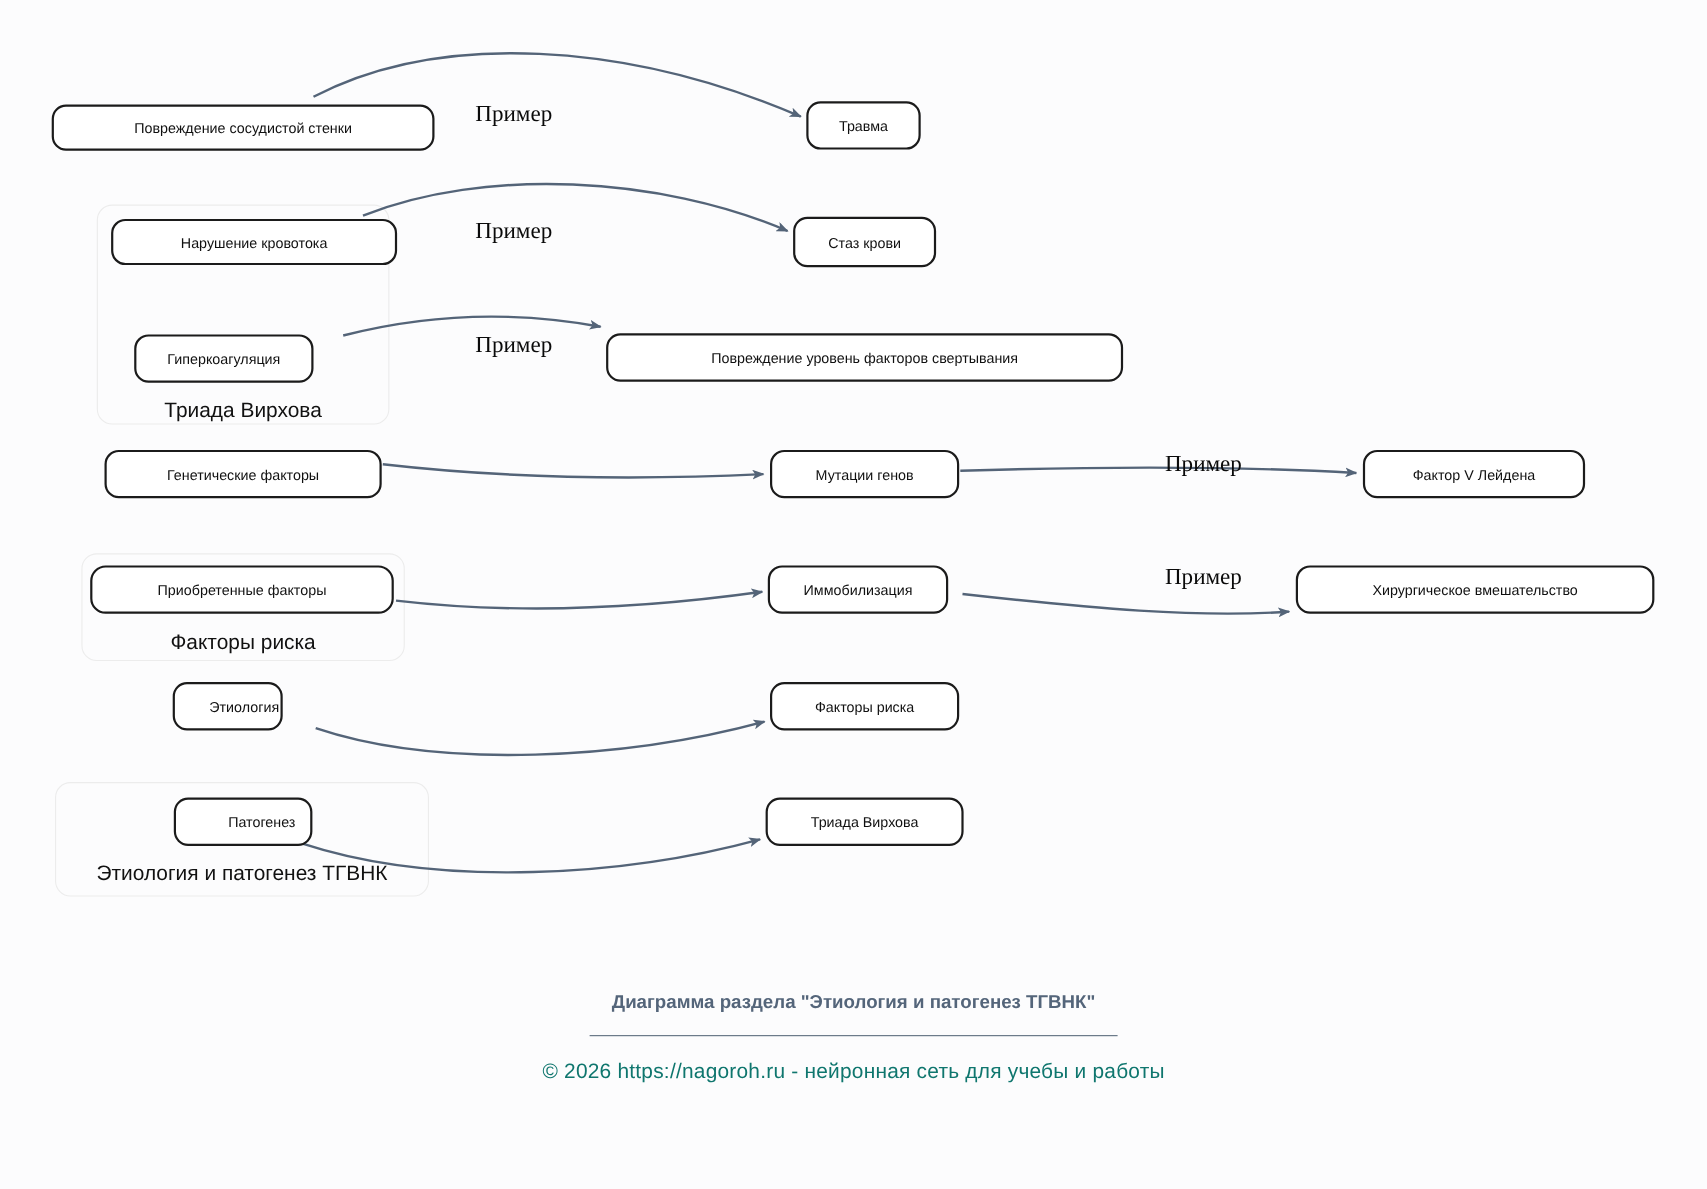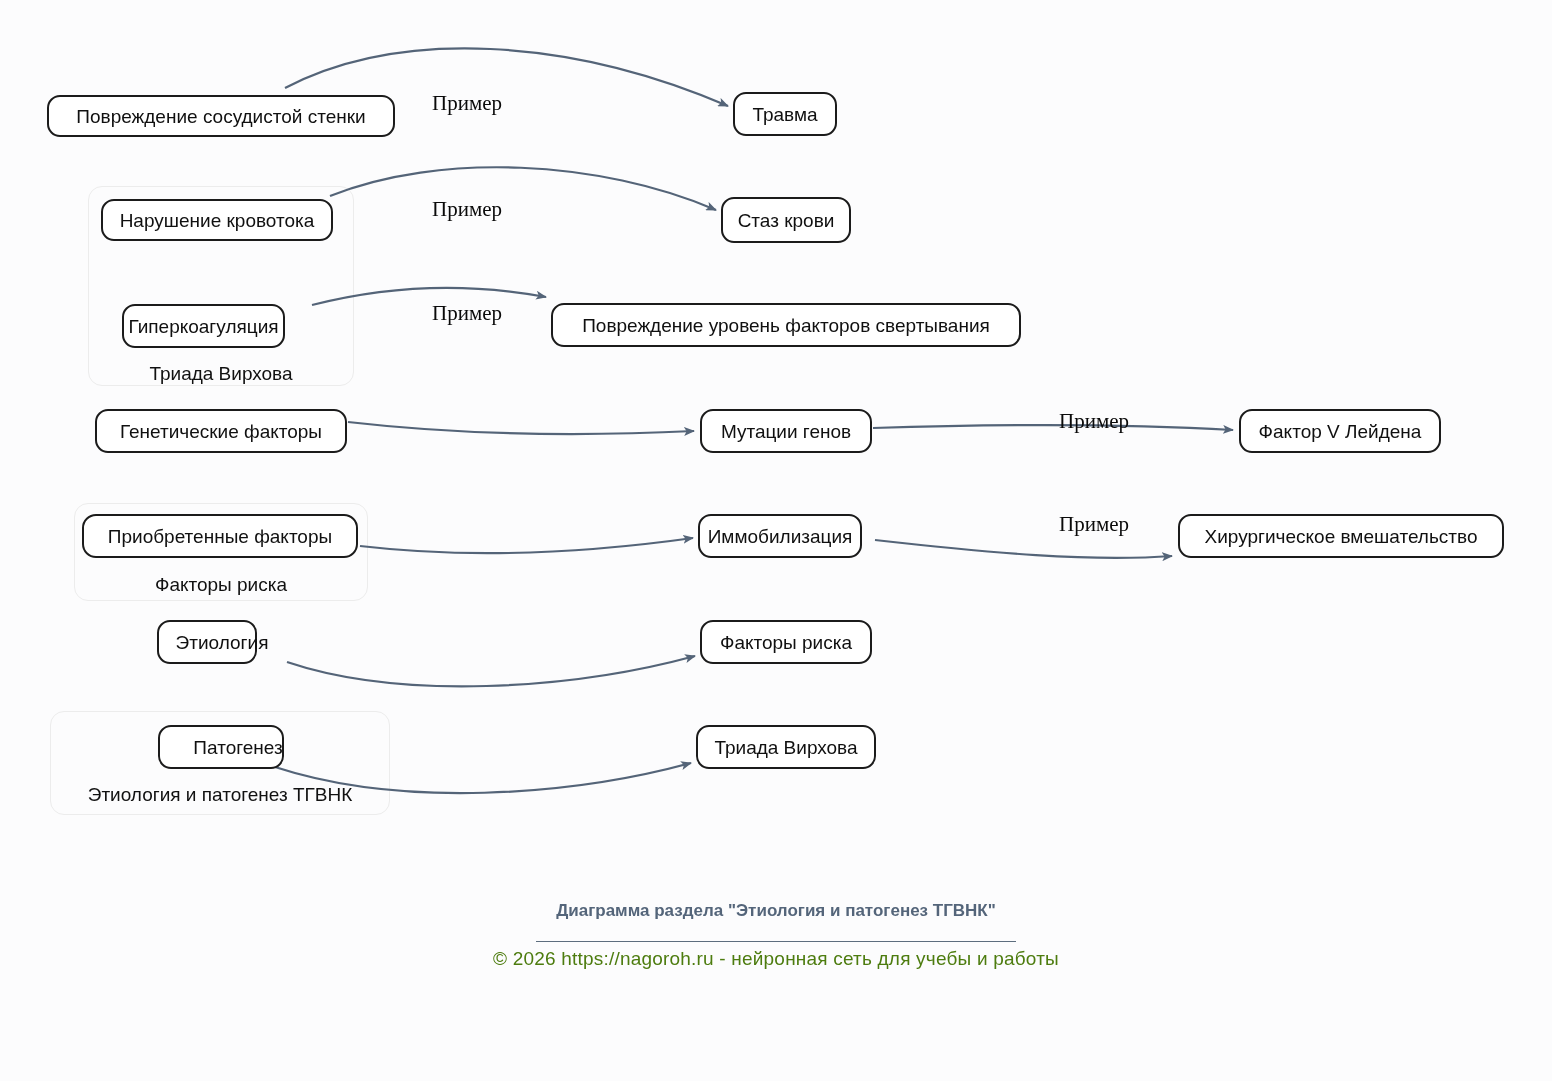--- a/index.html
+++ b/index.html
@@ -60,21 +60,21 @@
     position: absolute;
     box-sizing: border-box;
     background: #ffffff;
     border: 2px solid #1b1b1b;
     border-radius: 13px;
     display: flex;
     align-items: center;
     justify-content: center;
     color: #101010;
     font-family: "Liberation Sans", sans-serif;
-    font-size: 19px;
+    font-size: 13px;
     line-height: 1;
     white-space: nowrap;
     padding: 0 14px;
   }
 
   
   .edge-label {
     position: absolute;
     font-family: "Liberation Serif", serif;
     font-size: 21px;
@@ -100,24 +100,24 @@
     width: 460px;
     margin: 0 auto;
   }
   #footer-rule {
     width: 480px;
     height: 0;
     border-top: 1.5px solid #5d6d7e;
     margin: 18px auto 0 auto;
   }
   #footer-copy {
-    margin-top: 6px;
+    margin-top: 22px;
     font-family: "Liberation Sans", sans-serif;
     font-size: 19px;
-    color: #4d7c0f;
+    color: #0f766e;
     letter-spacing: 0.2px;
   }
 </style>
 </head>
 <body style="background: rgb(252, 252, 253);">
 
 <div id="canvas">
 
   <div id="cluster-layer">
       <div class="cluster" style="left: 88px; top: 186px; width: 266px; height: 200px; border-color: rgb(236, 236, 236);"></div>
@@ -143,21 +143,21 @@
         <path class="edge-path" d="M 360,546 C 480,560 600,551 693,538" stroke="#546478" marker-end="url(#arrowhead)"></path>
         <path class="edge-path" d="M 875,540 C 990,553 1090,562 1172,556" stroke="#546478" marker-end="url(#arrowhead)"></path>
         <path class="edge-path" d="M 287,662 C 400,700 570,690 695,656" stroke="#546478" marker-end="url(#arrowhead)"></path>
         <path class="edge-path" d="M 275,767 C 400,808 570,796 691,763" stroke="#546478" marker-end="url(#arrowhead)"></path>
       </g>
   </svg>
 
   <div id="node-layer">
       <div class="node" style="left: 47px; top: 95px; width: 348px; height: 42px; border-color: rgb(27, 27, 27);">Повреждение сосудистой стенки</div>
       <div class="node" style="left: 733px; top: 92px; width: 104px; height: 44px; border-color: rgb(27, 27, 27);">Травма</div>
-      <div class="node" style="left: 101px; top: 199px; width: 232px; height: 42px; border-color: rgb(27, 27, 27);">Нарушение кровотока</div>
+      <div class="node" style="left: 101px; top: 199px; width: 260px; height: 42px; border-color: rgb(27, 27, 27);">Нарушение кровотока</div>
       <div class="node" style="left: 721px; top: 197px; width: 130px; height: 46px; border-color: rgb(27, 27, 27);">Стаз крови</div>
       <div class="node" style="left: 122px; top: 304px; width: 163px; height: 44px; border-color: rgb(27, 27, 27);">Гиперкоагуляция</div>
       <div class="node" style="left: 551px; top: 303px; width: 470px; height: 44px; border-color: rgb(27, 27, 27);">Повреждение уровень факторов свертывания</div>
       <div class="node" style="left: 95px; top: 409px; width: 252px; height: 44px; border-color: rgb(27, 27, 27);">Генетические факторы</div>
       <div class="node" style="left: 700px; top: 409px; width: 172px; height: 44px; border-color: rgb(27, 27, 27);">Мутации генов</div>
       <div class="node" style="left: 1239px; top: 409px; width: 202px; height: 44px; border-color: rgb(27, 27, 27);">Фактор V Лейдена</div>
       <div class="node" style="left: 82px; top: 514px; width: 276px; height: 44px; border-color: rgb(27, 27, 27); border-radius: 14px;">Приобретенные факторы</div>
       <div class="node" style="left: 698px; top: 514px; width: 164px; height: 44px; border-color: rgb(27, 27, 27);">Иммобилизация</div>
       <div class="node" style="left: 1178px; top: 514px; width: 326px; height: 44px; border-color: rgb(27, 27, 27);">Хирургическое вмешательство</div>
       <div class="node" style="left: 157px; top: 620px; width: 100px; height: 44px; border-color: rgb(27, 27, 27); padding-left: 44px;">Этиология</div>

